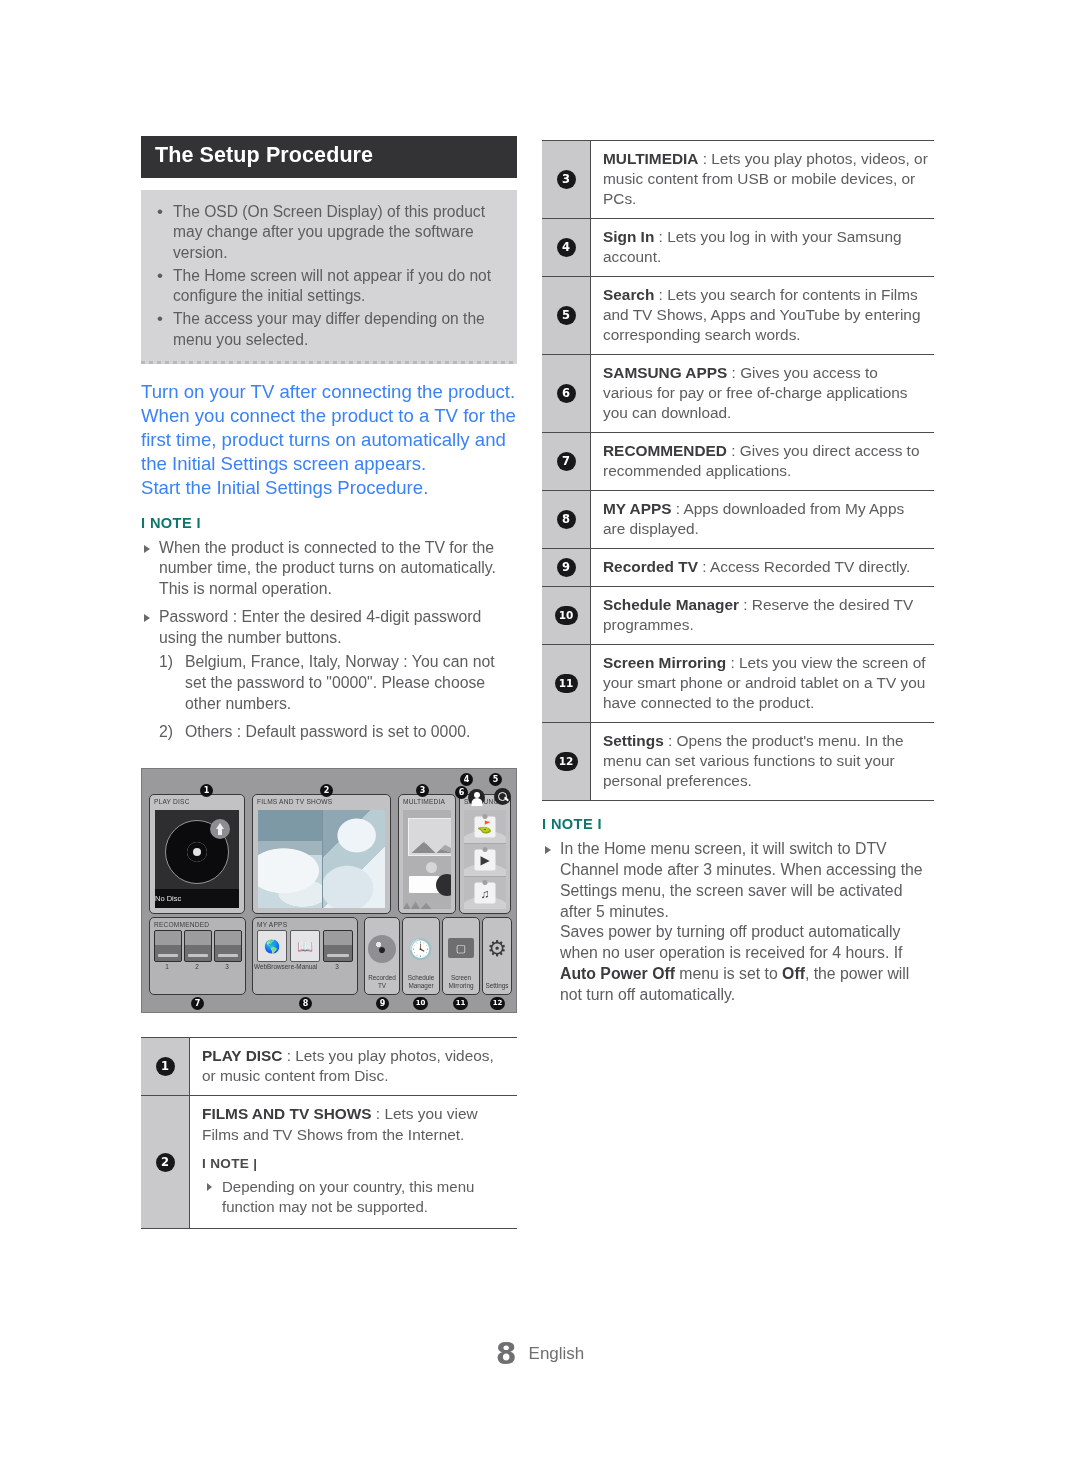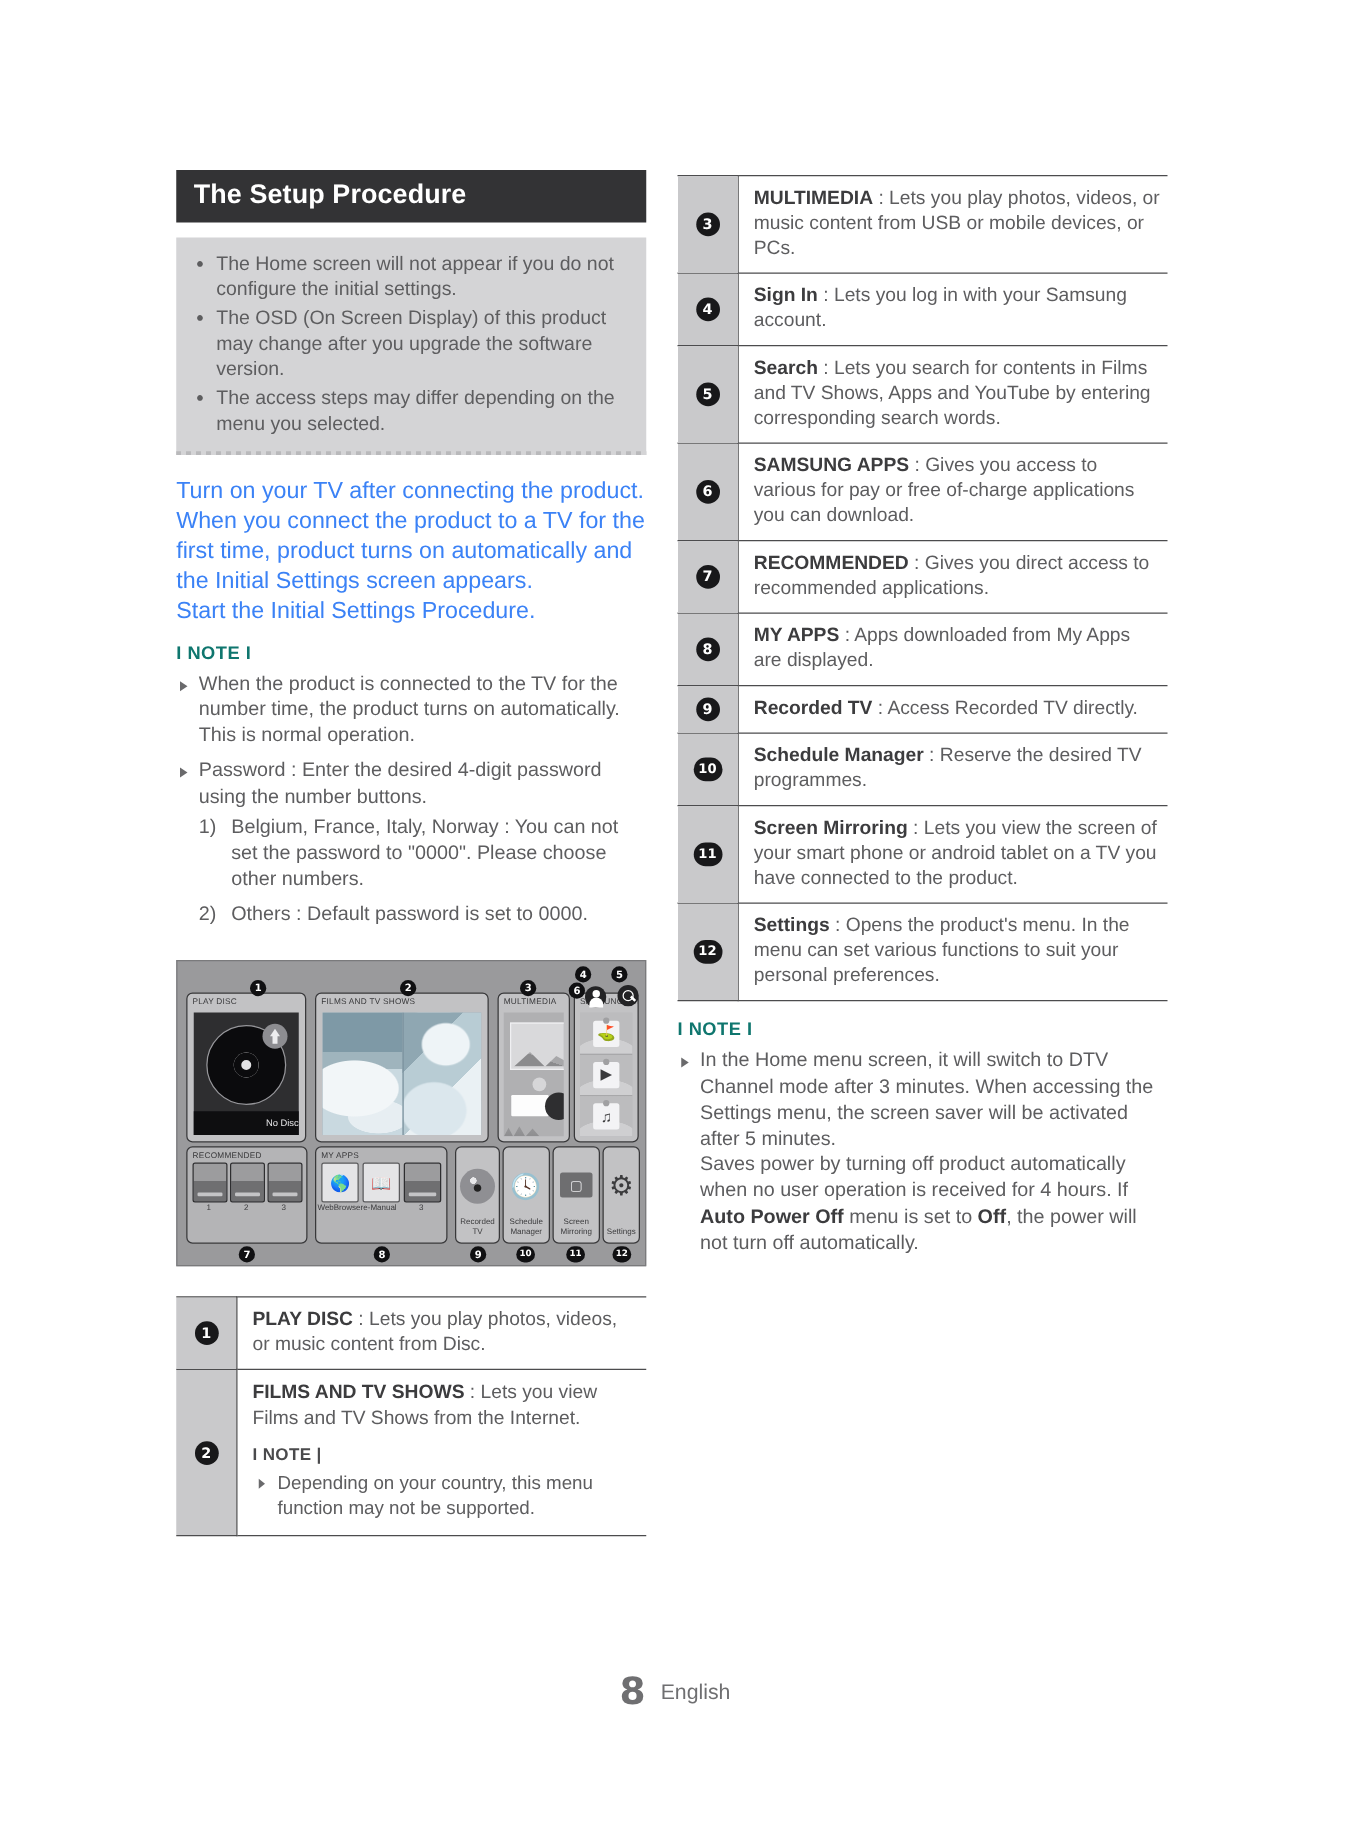--- a/index.html
+++ b/index.html
@@ -219,21 +219,21 @@
     border-left:4px solid transparent;border-right:4px solid transparent;
     border-bottom:6px solid #ededef;
   }
   .disc-arrow:before{
     content:"";position:absolute;left:50%;top:9px;transform:translateX(-50%);
     width:4px;height:7px;background:#ededef;
   }
   .nodisc{
     position:absolute;left:0;right:0;bottom:0;height:19px;
     background:#0e0e10;color:#e6e6e8;font-size:7.5px;
-    text-align:right;line-height:19px;
+    text-align:left;line-height:19px;
   }
 
   
   .films-art{
     position:absolute;left:5px;top:15px;right:5px;bottom:5px;
     background:#9fb4bd;
     overflow:hidden;
   }
   .films-art .ice1{
     position:absolute;left:0;top:0;width:50%;height:100%;
@@ -393,23 +393,23 @@
 <body>
 
 <div class="page">
 
   <div class="col-left">
 
     <div class="sec-bar">The Setup Procedure</div>
 
     <div class="callout">
       <ul class="bullets">
+        <li>The OSD (On Screen Display) of this product may change after you upgrade the software version.</li>
         <li>The Home screen will not appear if you do not configure the initial settings.</li>
-        <li>The OSD (On Screen Display) of this product may change after you upgrade the software version.</li>
-        <li>The access steps may differ depending on the menu you selected.</li>
+        <li>The access your may differ depending on the menu you selected.</li>
       </ul>
     </div>
 
     <div class="body-para" style="white-space:pre-line;">Turn on your TV after connecting the product. When you connect the product to a TV for the first time, product turns on automatically and the Initial Settings screen appears.
 Start the Initial Settings Procedure.</div>
 
     <div class="note-label">I NOTE I</div>
 
     <ul class="note-list">
       <li>When the product is connected to the TV for the number time, the product turns on automatically. This is normal operation.</li>

